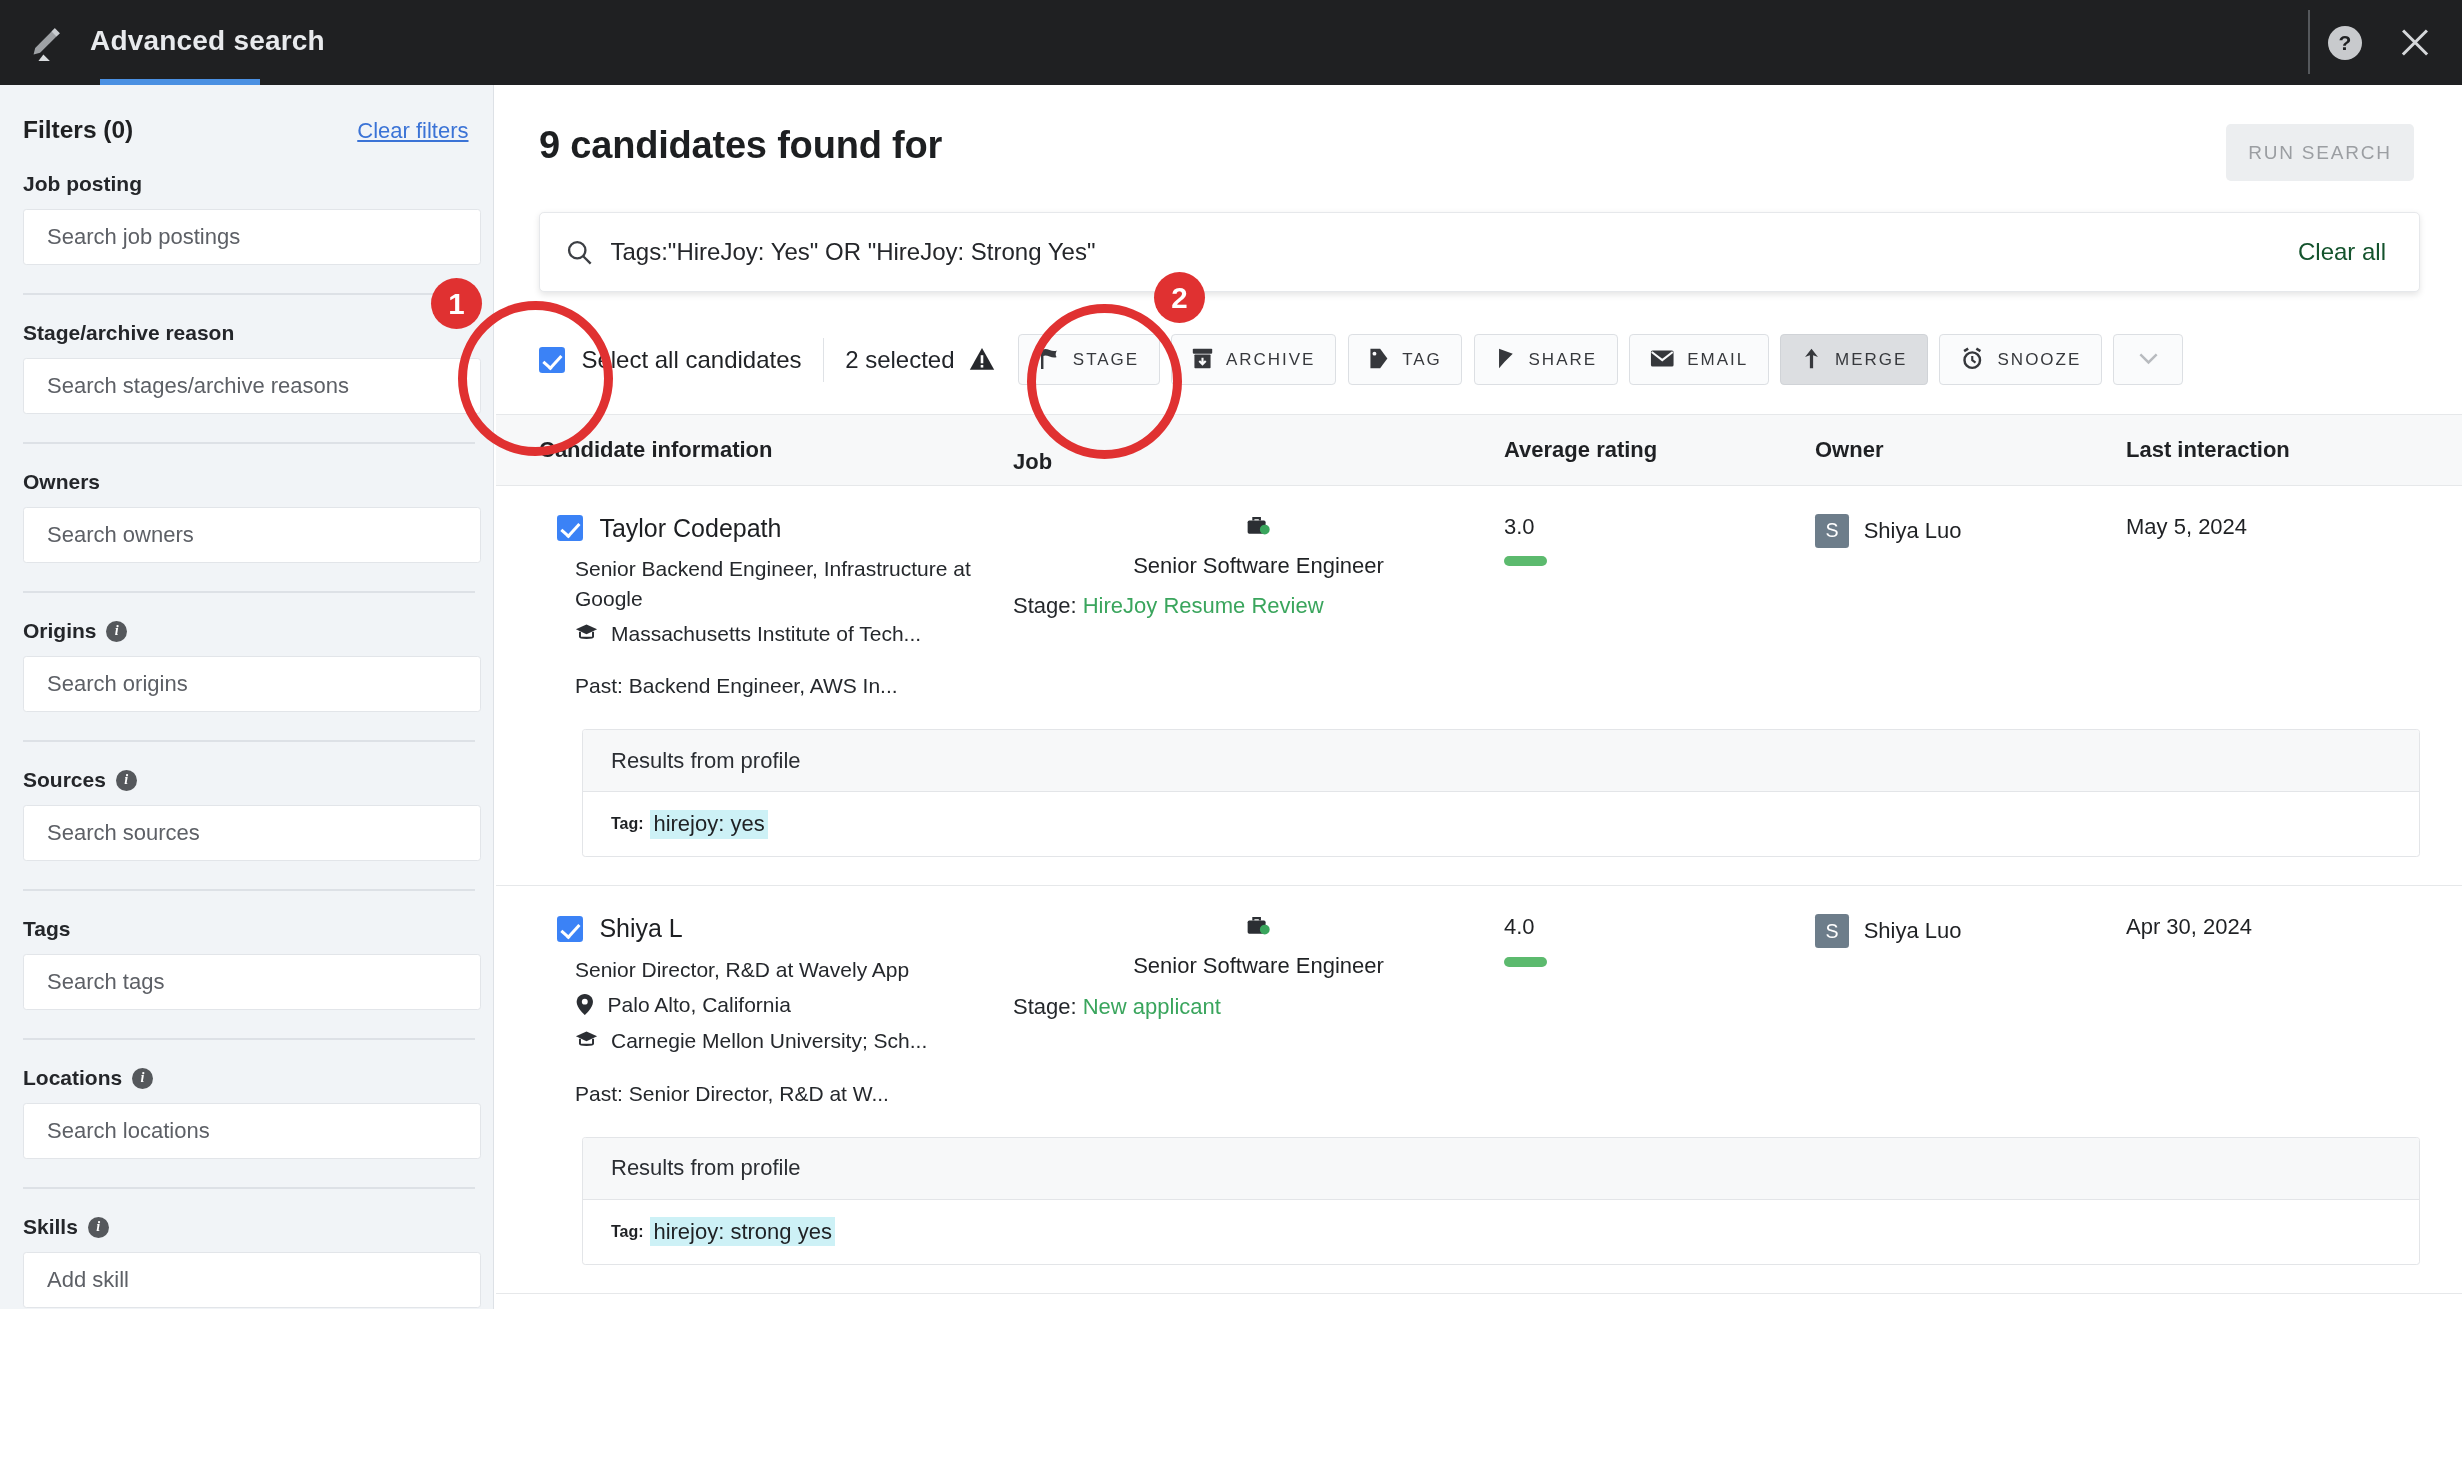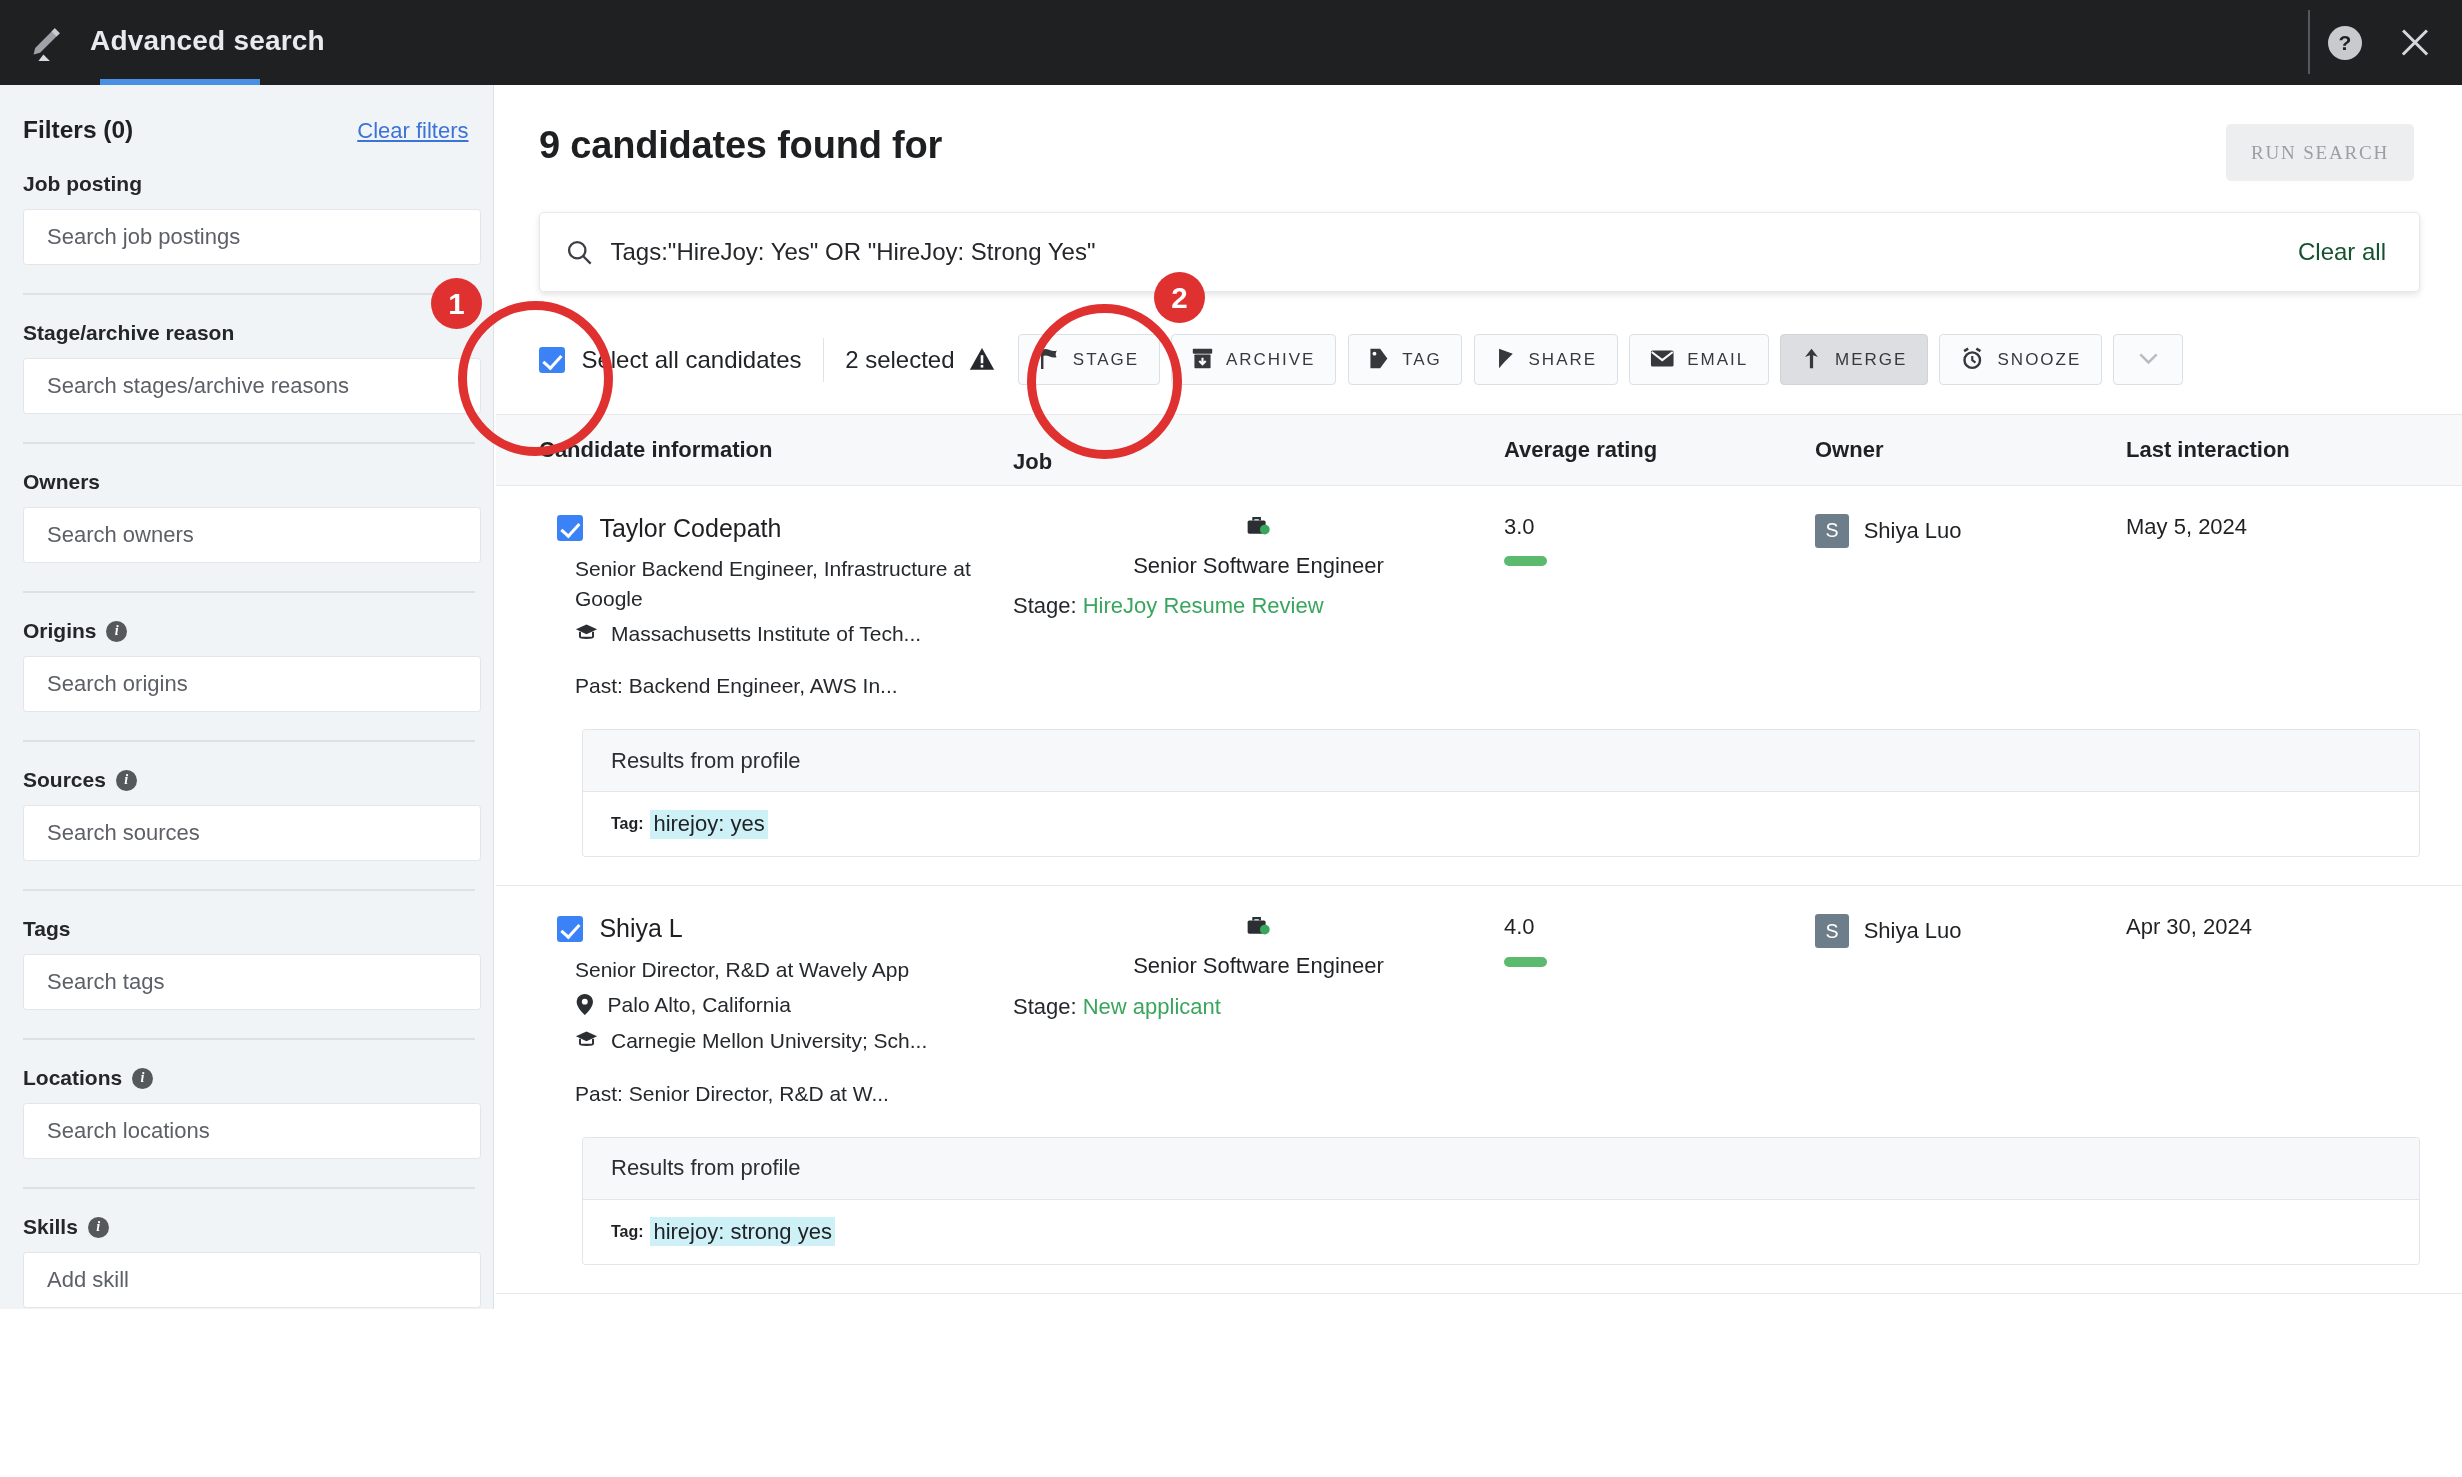--- a/index.html
+++ b/index.html
@@ -96,21 +96,21 @@
   .main { position: absolute; top: 85px; left: 496px; width: 1967px; height: 1392px; background:#fff; }
   .main-head {
     display: flex; align-items: flex-start; justify-content: space-between;
     padding: 39px 49px 0 43px;
   }
   .result-title { font-size: 38px; font-weight: bold; color: #1d1f21; letter-spacing: -0.2px; }
   .run-search-btn {
     width: 188px; height: 57px; border: none; border-radius: 4.9px;
     background: #eceef0; color: #9b9ea2;
     font-size: 19px; letter-spacing: 1.8px; font-weight: 500;
-    font-family: Liberation Serif, serif;
+    font-family: Liberation Sans, sans-serif;
     cursor: pointer;
   }
 
   .search-bar {
     position: relative;
     margin: 31px 43px 0 43px;
     height: 80px;
     background: #ffffff;
     border: 0.8px solid #e6e8eb;
     border-radius: 4.9px;

